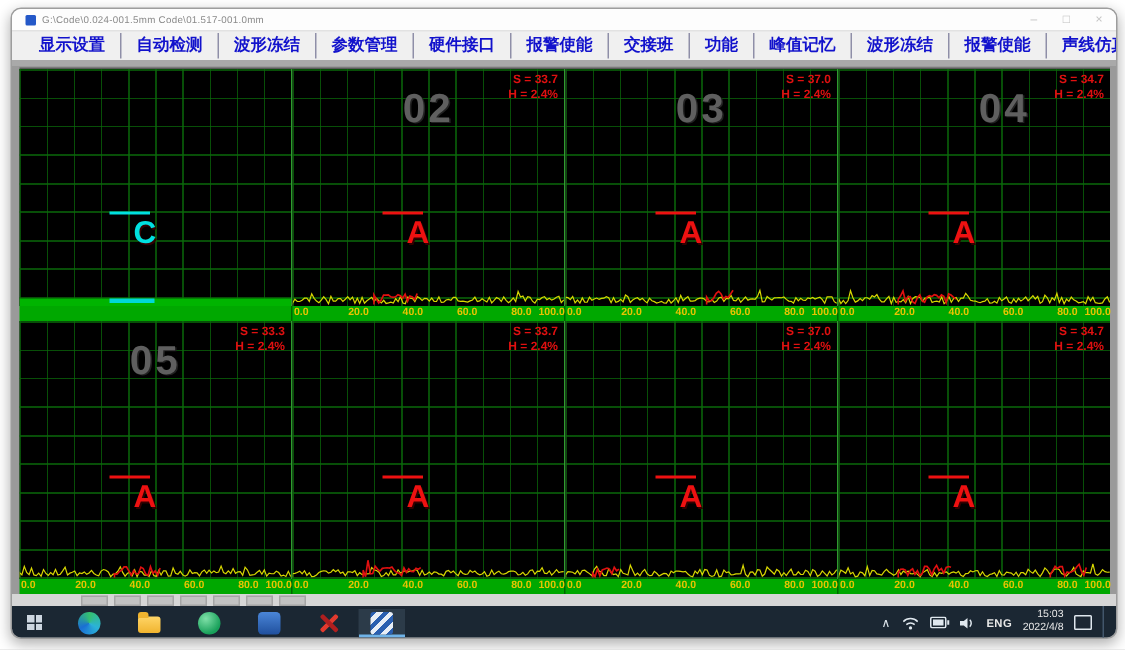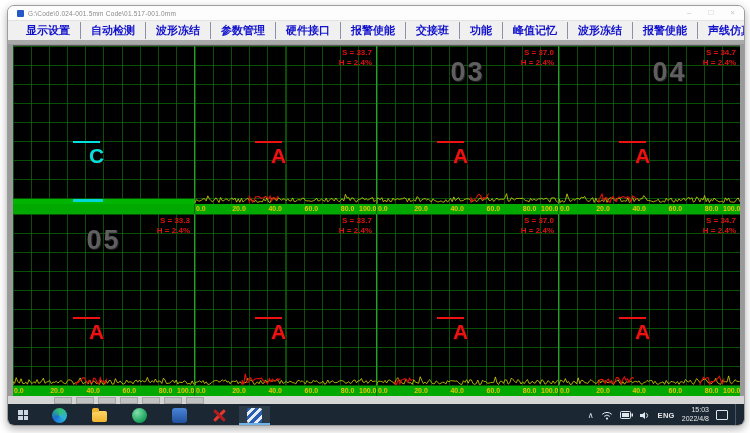--- a/index.html
+++ b/index.html
@@ -112,20 +112,21 @@
     <div class="chart">
       <div class="chart-inner">
         <div class="grid-row top" id="row-top">
             <div class="panel">
               <div class="gate-line" style="background: rgb(0, 224, 224);"></div>
               <div class="gate-letter" style="color: rgb(0, 224, 224);">C</div>
               <div class="solidbar"></div>
               <div class="cyanseg" style="left: 33%; width: 17%;"></div>
             </div>
             <div class="panel">
+              <div class="chan-num" style="color: rgb(95, 95, 95);">02</div>
               <div class="sh">
                 <div>S = 33.7</div>
                 <div>H = 2.4%</div>
               </div>
               <div class="gate-line" style="background: rgb(238, 17, 17);"></div>
               <div class="gate-letter" style="color: rgb(238, 17, 17);">A</div>
               <svg viewBox="0 0 181 14" preserveAspectRatio="none" class="noise">
                 <path d="M0 13 L0.0 12.2 L1.6 9.5 L3.2 10.9 L4.8 11.0 L6.4 10.2 L8.0 8.8 L9.6 8.8 L11.2 10.9 L12.8 5.8 L14.4 8.9 L16.0 10.7 L17.6 11.8 L19.2 10.1 L20.8 7.8 L22.4 9.8 L24.0 12.5 L25.6 7.5 L27.2 10.7 L28.8 10.8 L30.4 9.1 L32.0 9.0 L33.6 10.9 L35.2 9.5 L36.8 7.8 L38.4 9.9 L40.0 8.1 L41.6 12.2 L43.2 8.8 L44.8 12.3 L46.4 8.3 L48.0 12.1 L49.6 10.5 L51.2 9.4 L52.8 8.2 L54.4 10.9 L56.0 8.9 L57.6 10.5 L59.2 12.0 L60.8 10.2 L62.4 12.3 L64.0 11.9 L65.6 11.4 L67.2 12.0 L68.8 9.1 L70.4 11.1 L72.0 7.7 L73.6 12.0 L75.2 12.5 L76.8 8.0 L78.4 8.7 L80.0 8.9 L81.6 11.1 L83.2 7.8 L84.8 8.7 L86.4 10.3 L88.0 8.9 L89.6 9.1 L91.2 10.7 L92.8 8.7 L94.4 10.9 L96.0 11.0 L97.6 7.9 L99.2 11.6 L100.8 11.4 L102.4 10.0 L104.0 9.6 L105.6 10.2 L107.2 8.2 L108.8 8.2 L110.4 10.6 L112.0 10.9 L113.6 10.8 L115.2 11.1 L116.8 11.4 L118.4 10.6 L120.0 10.0 L121.6 8.1 L123.2 11.0 L124.8 10.6 L126.4 9.2 L128.0 10.3 L129.6 11.3 L131.2 8.2 L132.8 11.9 L134.4 10.3 L136.0 8.4 L137.6 9.1 L139.2 11.0 L140.8 8.0 L142.4 10.2 L144.0 11.8 L145.6 10.5 L147.2 8.6 L148.8 11.0 L150.4 4.3 L152.0 8.0 L153.6 7.4 L155.2 10.6 L156.8 7.8 L158.4 8.2 L160.0 10.8 L161.6 12.1 L163.2 9.4 L164.8 9.7 L166.4 8.3 L168.0 7.8 L169.6 9.8 L171.2 8.8 L172.8 10.1 L174.4 9.3 L176.0 8.2 L177.6 7.5 L179.2 11.7 L180.8 9.9" fill="none" stroke="#d8d800" stroke-width="0.8"></path>
                 <path d="M54.3 13 L54.3 6.6 L55.9 9.4 L57.5 12.0 L59.1 10.1 L60.7 6.7 L62.3 6.7 L63.9 6.6 L65.5 7.9 L67.1 8.2 L68.7 7.9 L70.3 6.5 L71.9 7.2 L73.5 8.8 L75.1 6.1 L76.7 10.8 L78.3 7.4 L79.9 7.9 L81.5 9.7 L83.1 5.7" fill="none" stroke="#e01010" stroke-width="1.1"></path>
               </svg>

